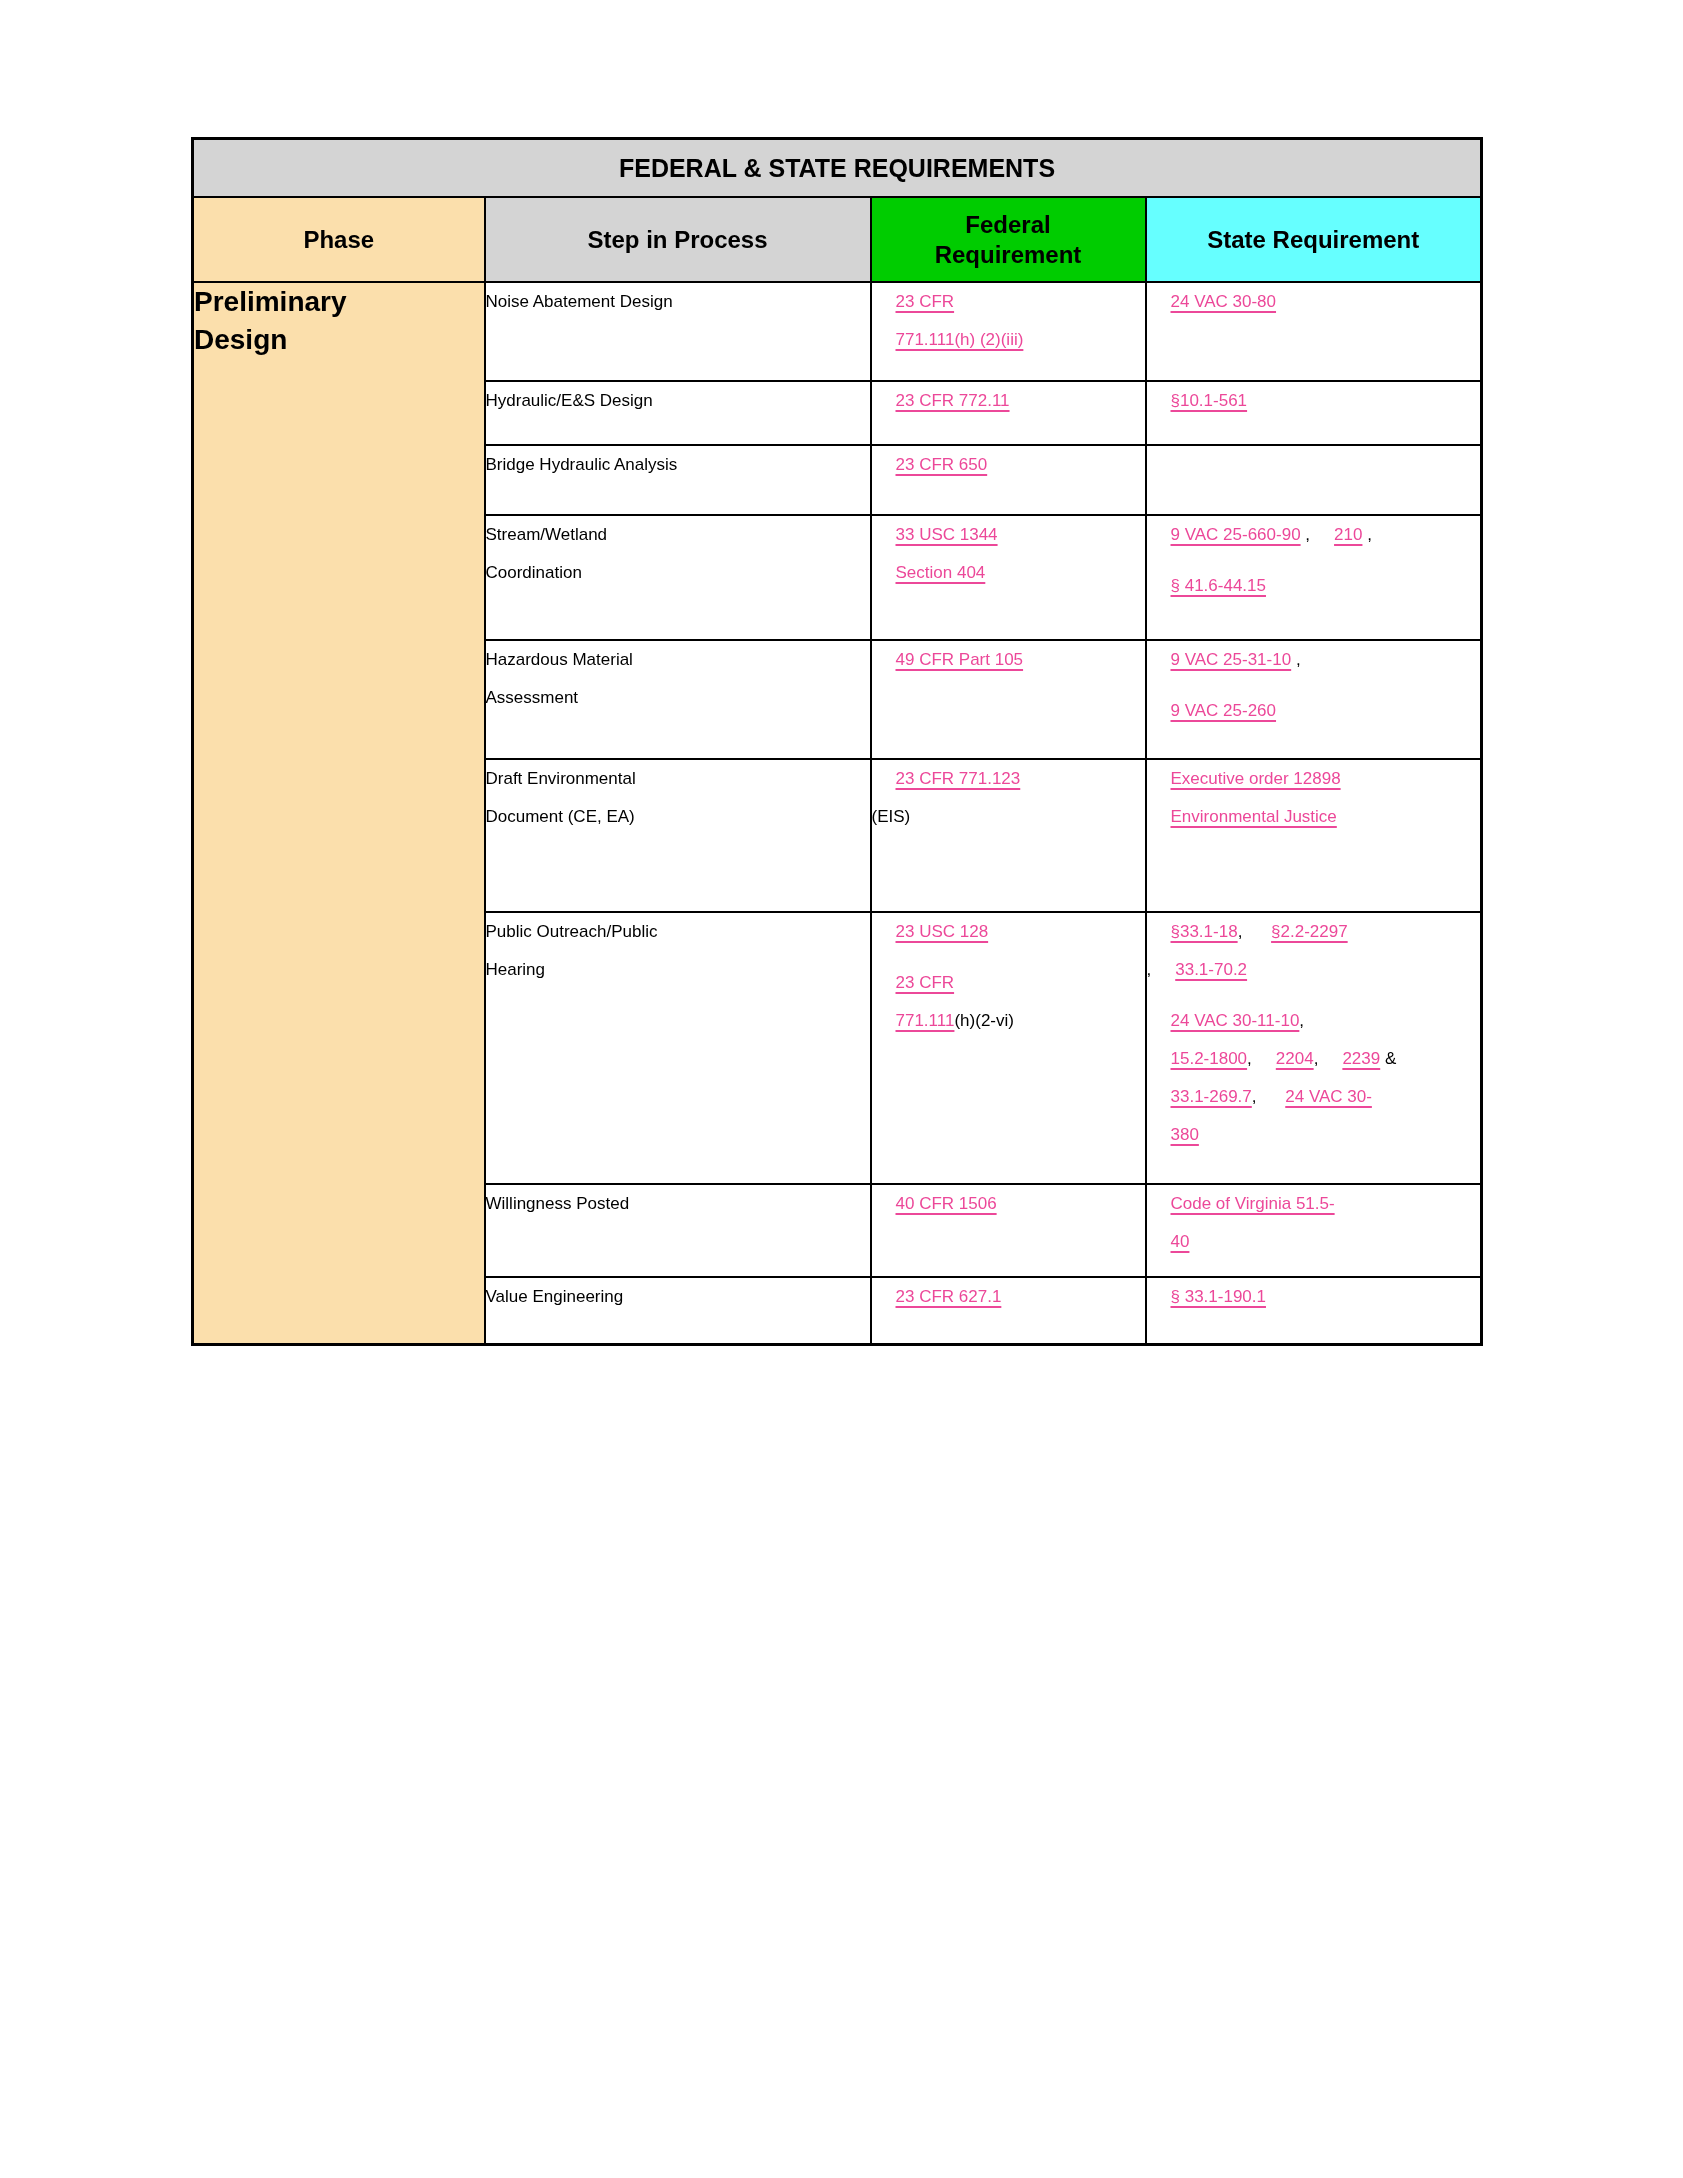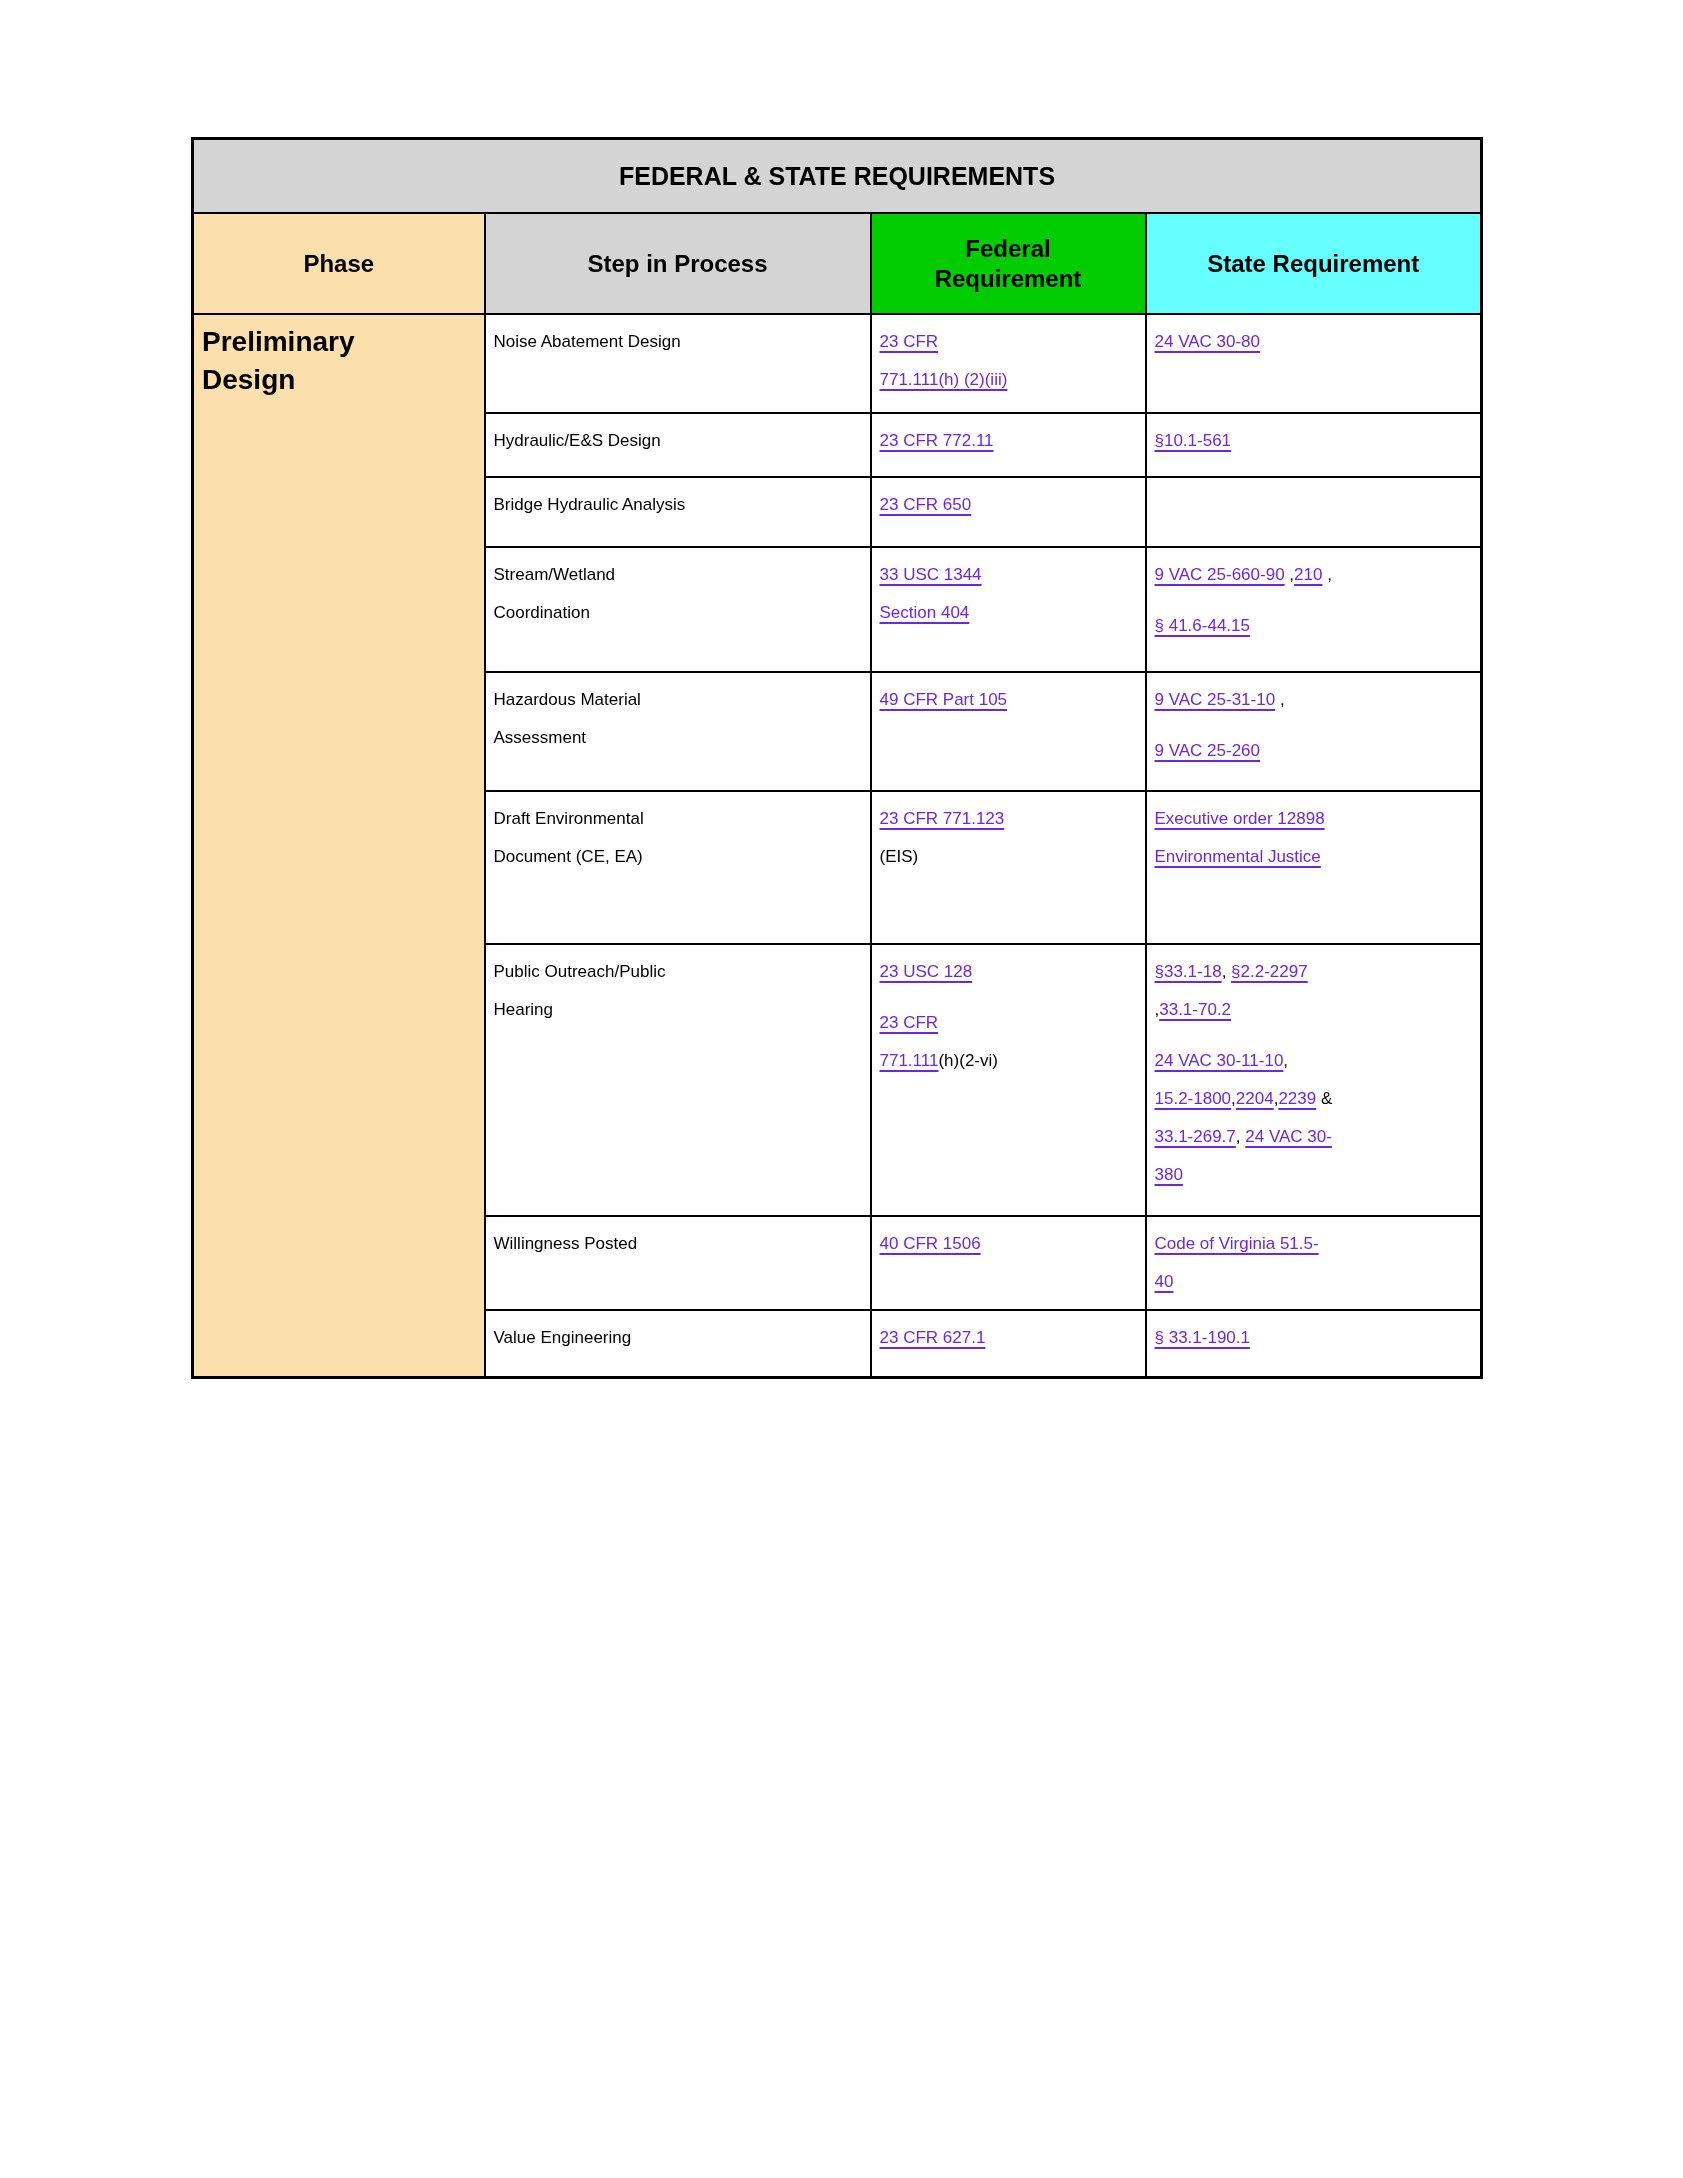--- a/index.html
+++ b/index.html
@@ -16,21 +16,21 @@
     position:absolute;
     left:191px;
     top:137px;
     border-collapse:collapse;
     table-layout:fixed;
     width:1289px;
     border:3px solid #000;
   }
   table.req td, table.req th{
     border:2px solid #000;
-    padding:8px;
+    padding:0;
     vertical-align:top;
     overflow:hidden;
   }
   .titlecell{
     background:#D4D4D4;
     text-align:center;
     vertical-align:middle !important;
     font-weight:bold;
     font-size:25px;
     height:56px;
@@ -58,25 +58,26 @@
   .phase-narrow{display:inline-block;max-width:208px;}
   td.cell{
     font-size:17px;
     line-height:38px;
     padding:12px 16px 8px 14px;
   }
   .para{margin:0 0 13px 0;}
   .para:last-child{margin-bottom:0;}
   .ln{white-space:nowrap;}
   .lnk{
-    color:#6d28d9;
+    color:#ec4899;
     text-decoration:underline;
     text-decoration-thickness:2px;
     text-underline-offset:4px;
     cursor:pointer;
+    margin-left:24px;
   }
   .pln{color:#000;}
 </style>
 </head>
 <body>
 
 <div class="page">
 <table class="req">
   <colgroup>
     <col style="width:292px">

